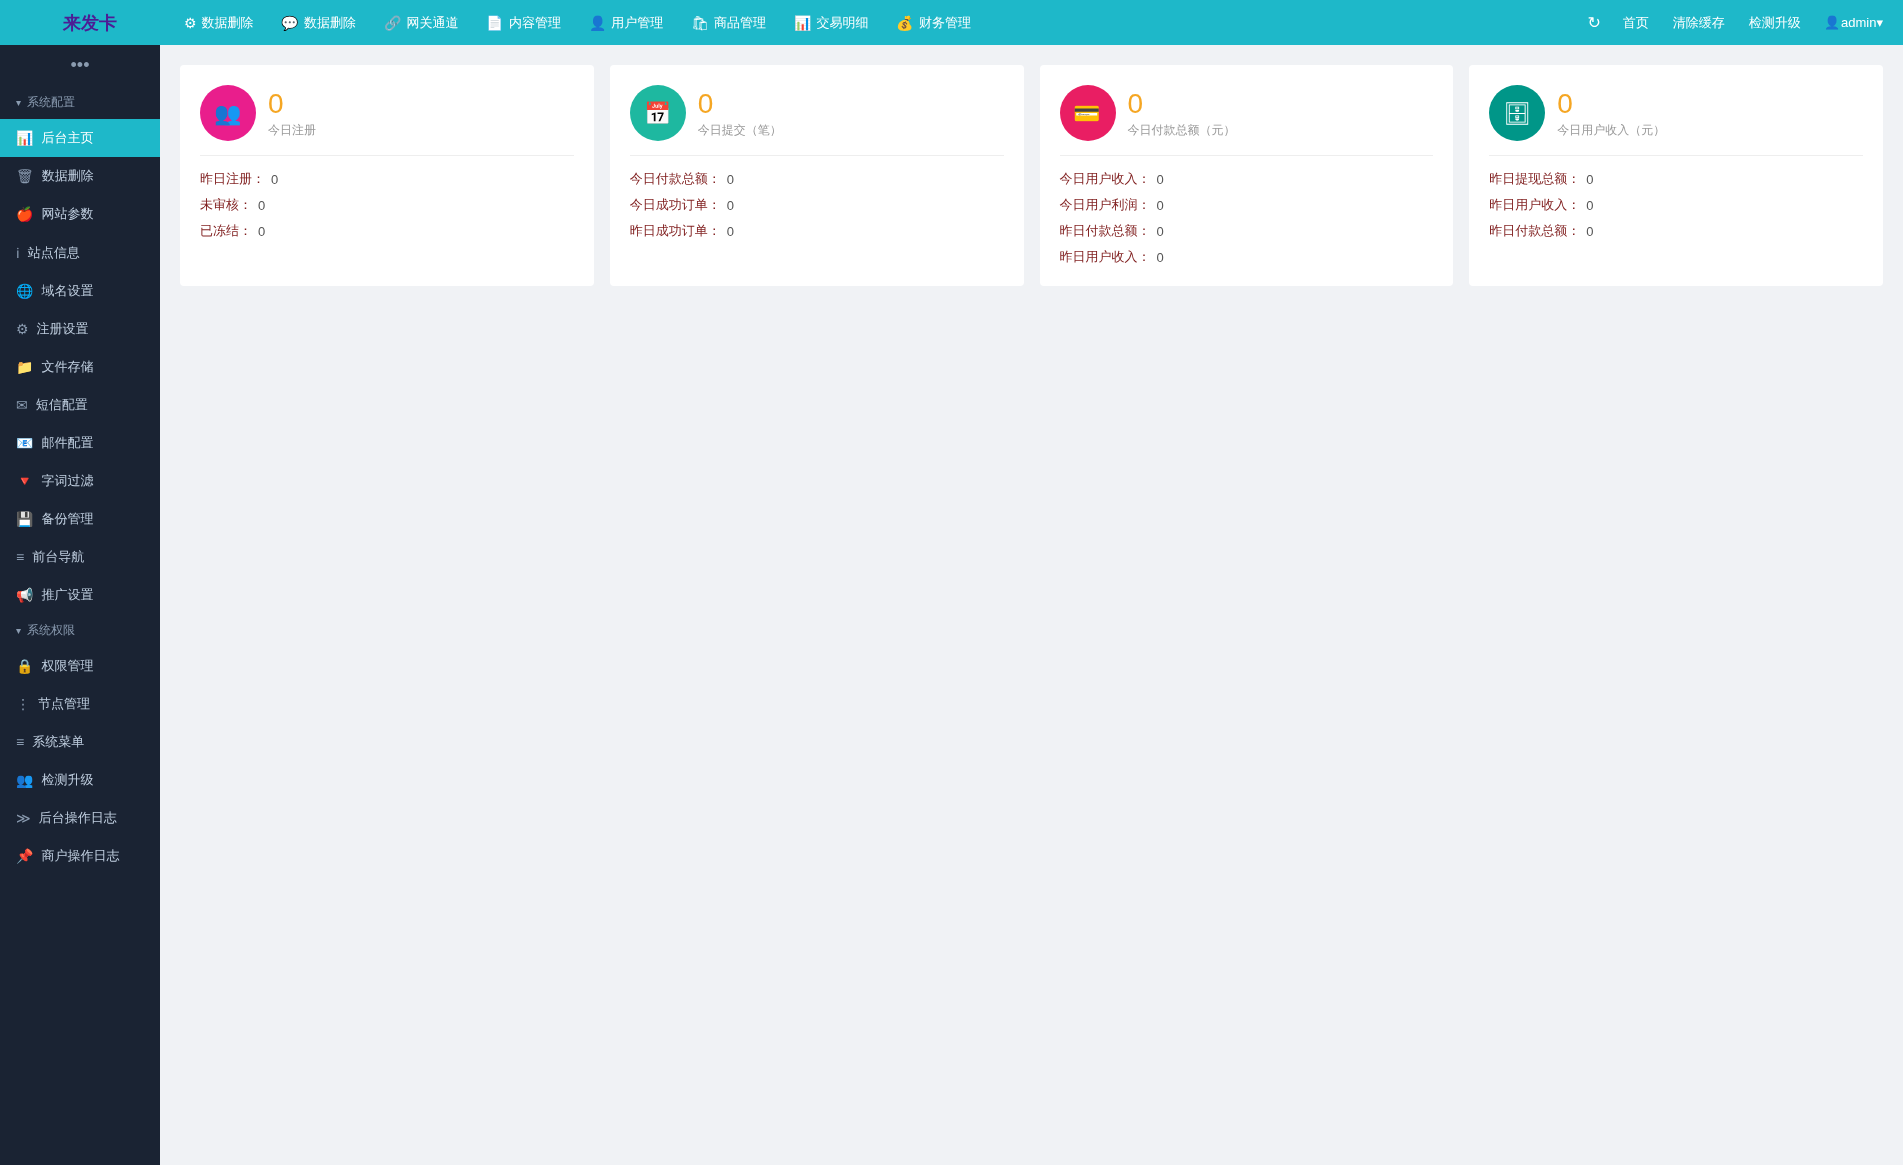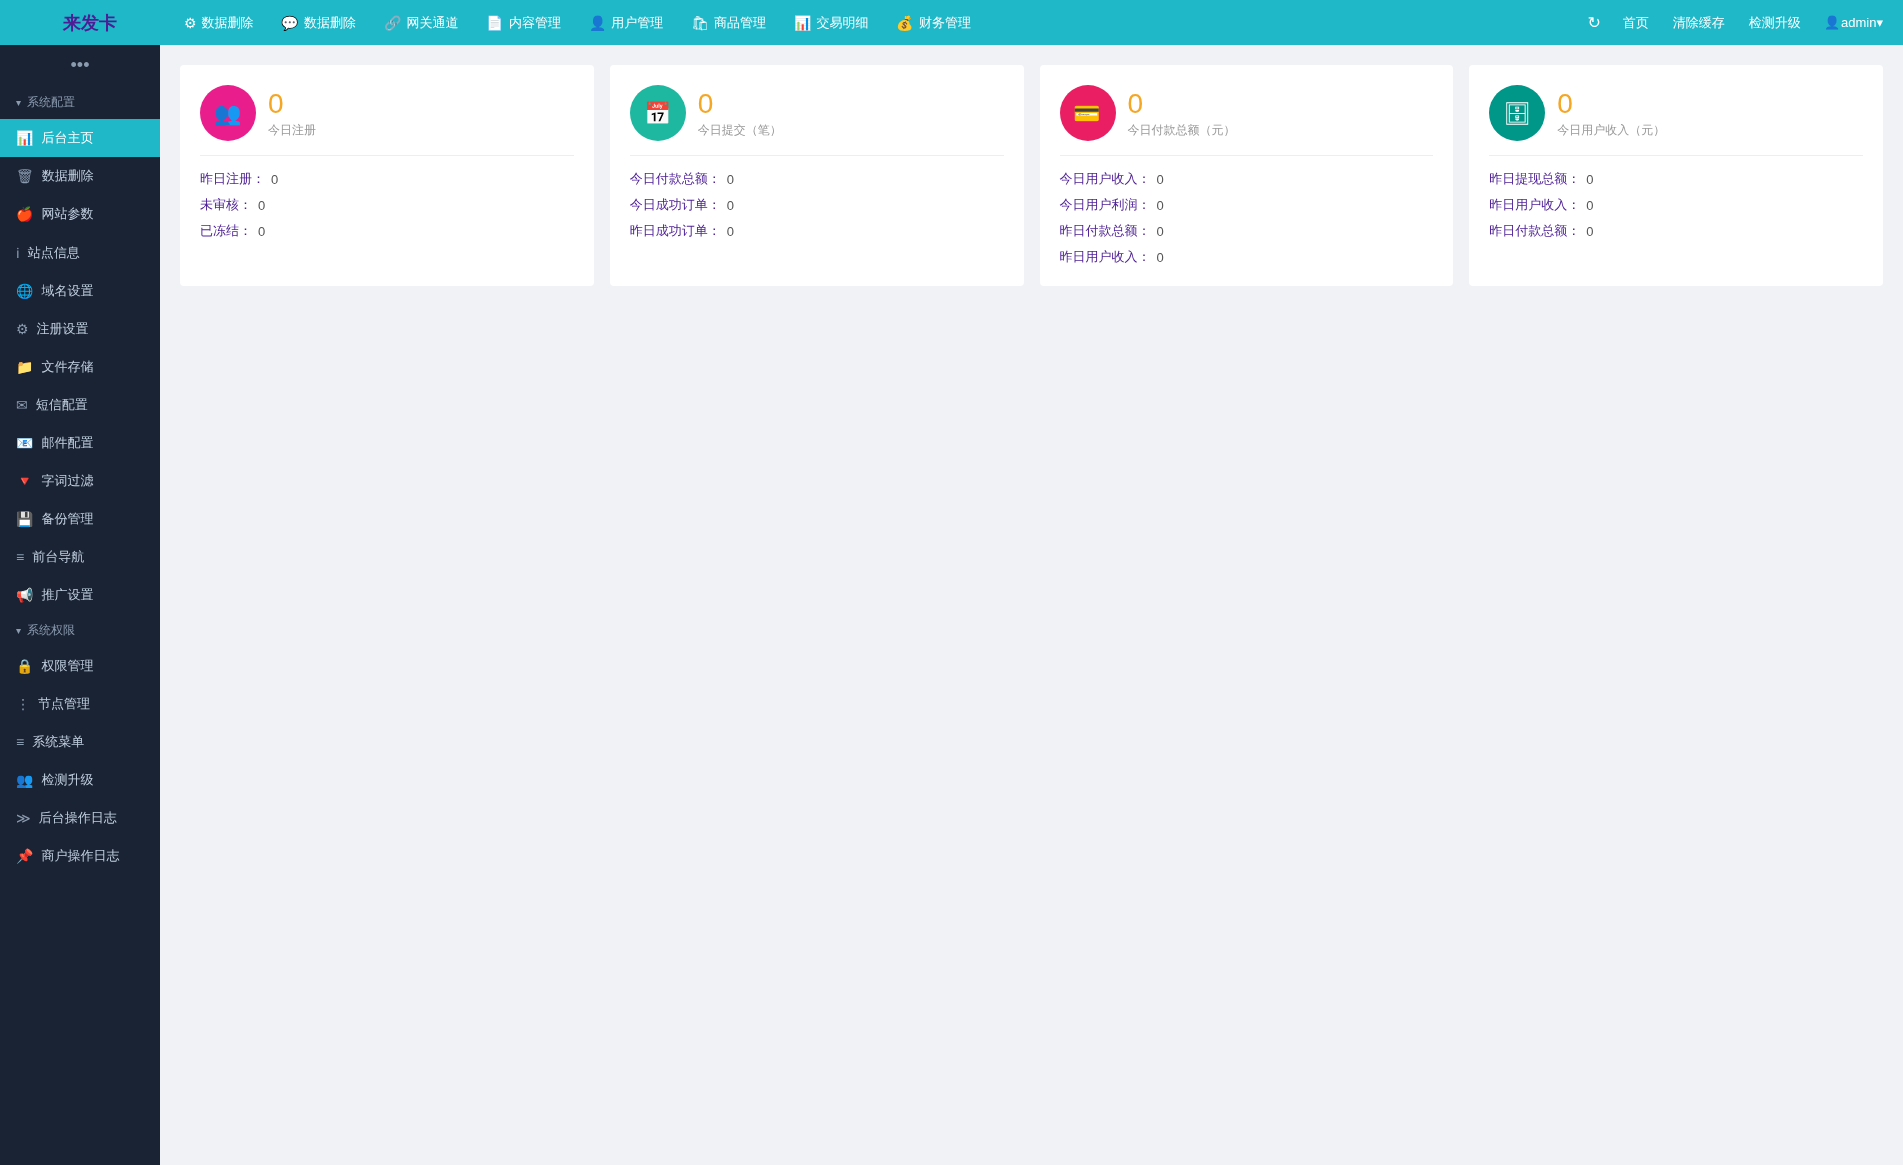--- a/index.html
+++ b/index.html
@@ -158,21 +158,21 @@
       flex-direction: column;
       gap: 8px;
     }
     .stat-card .stat-row {
       display: flex;
       align-items: center;
       gap: 6px;
       font-size: 13px;
       color: #555;
     }
-    .stat-row .label { color: #4c1d95; }
+    .stat-row .label { color: #7f1d1d; }
     .stat-row .value { color: #555; font-weight: 500; }
 
     
     .icon-pink { background: #e91e8c; }
     .icon-teal { background: #1eb8a0; }
     .icon-red-pink { background: #e91e63; }
     .icon-teal2 { background: #009688; }
 
     
     .icon-users::before { content: "👥"; font-size: 22px; }

